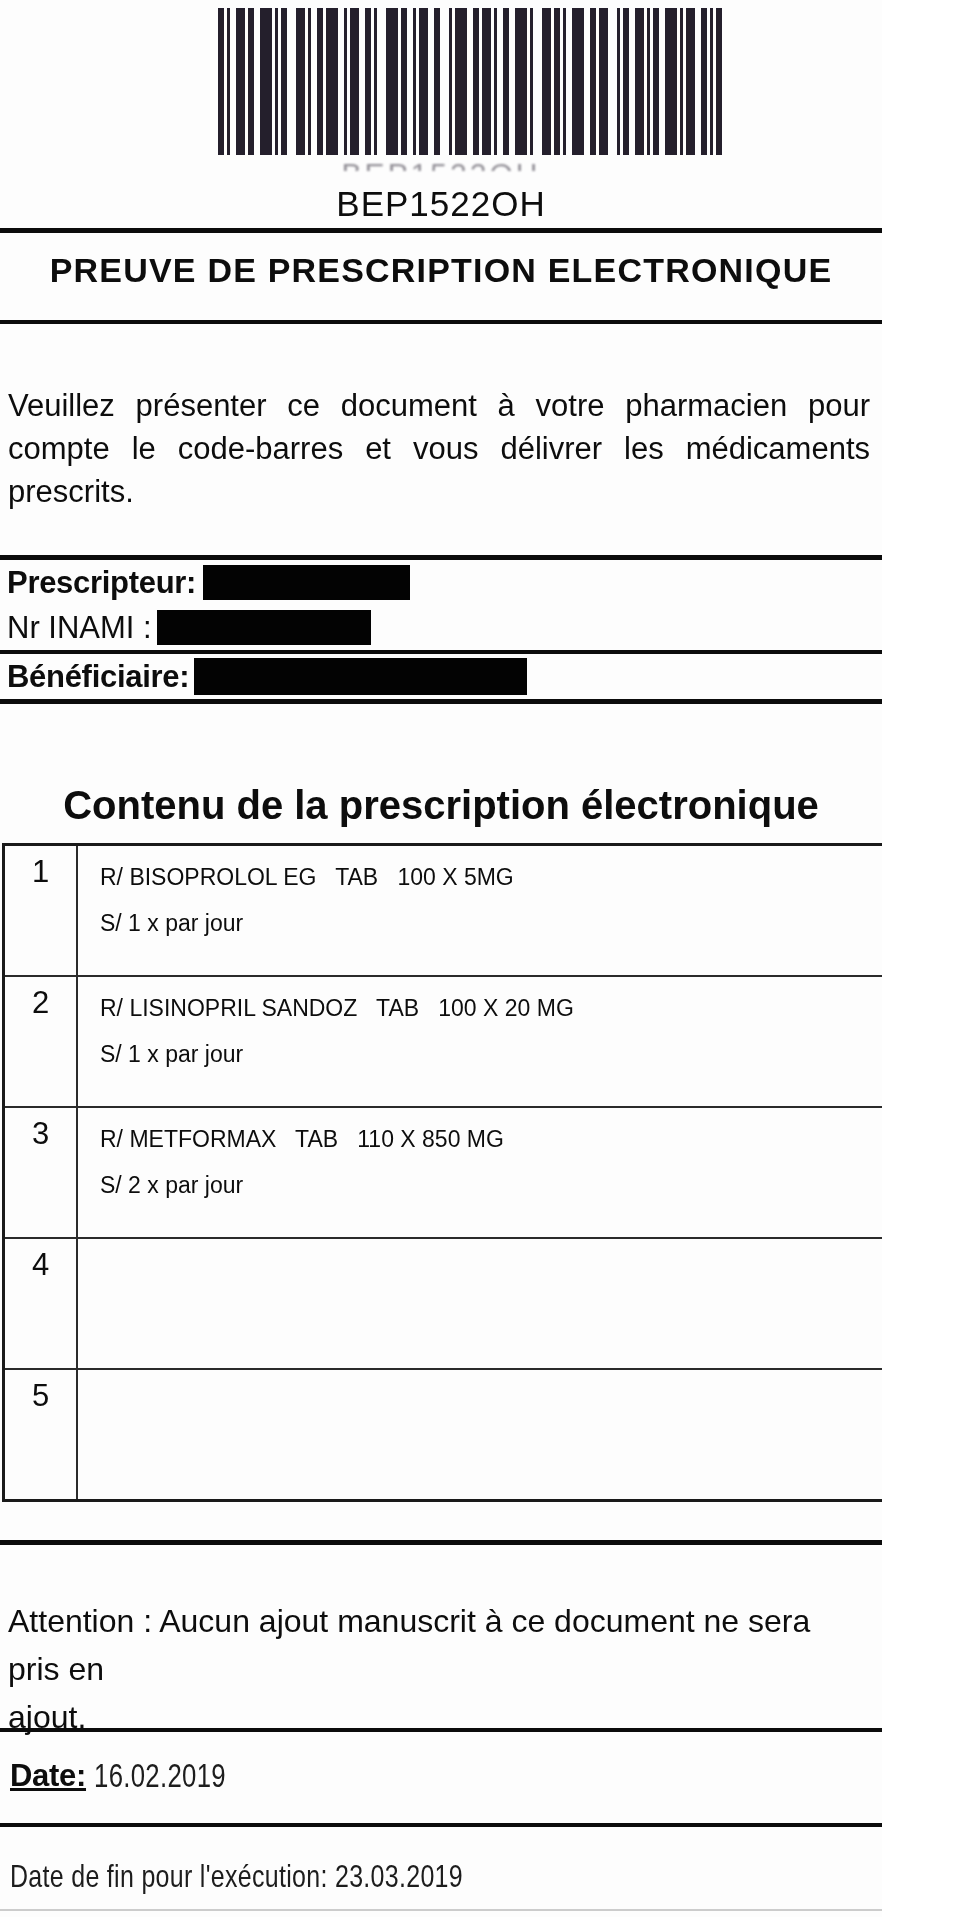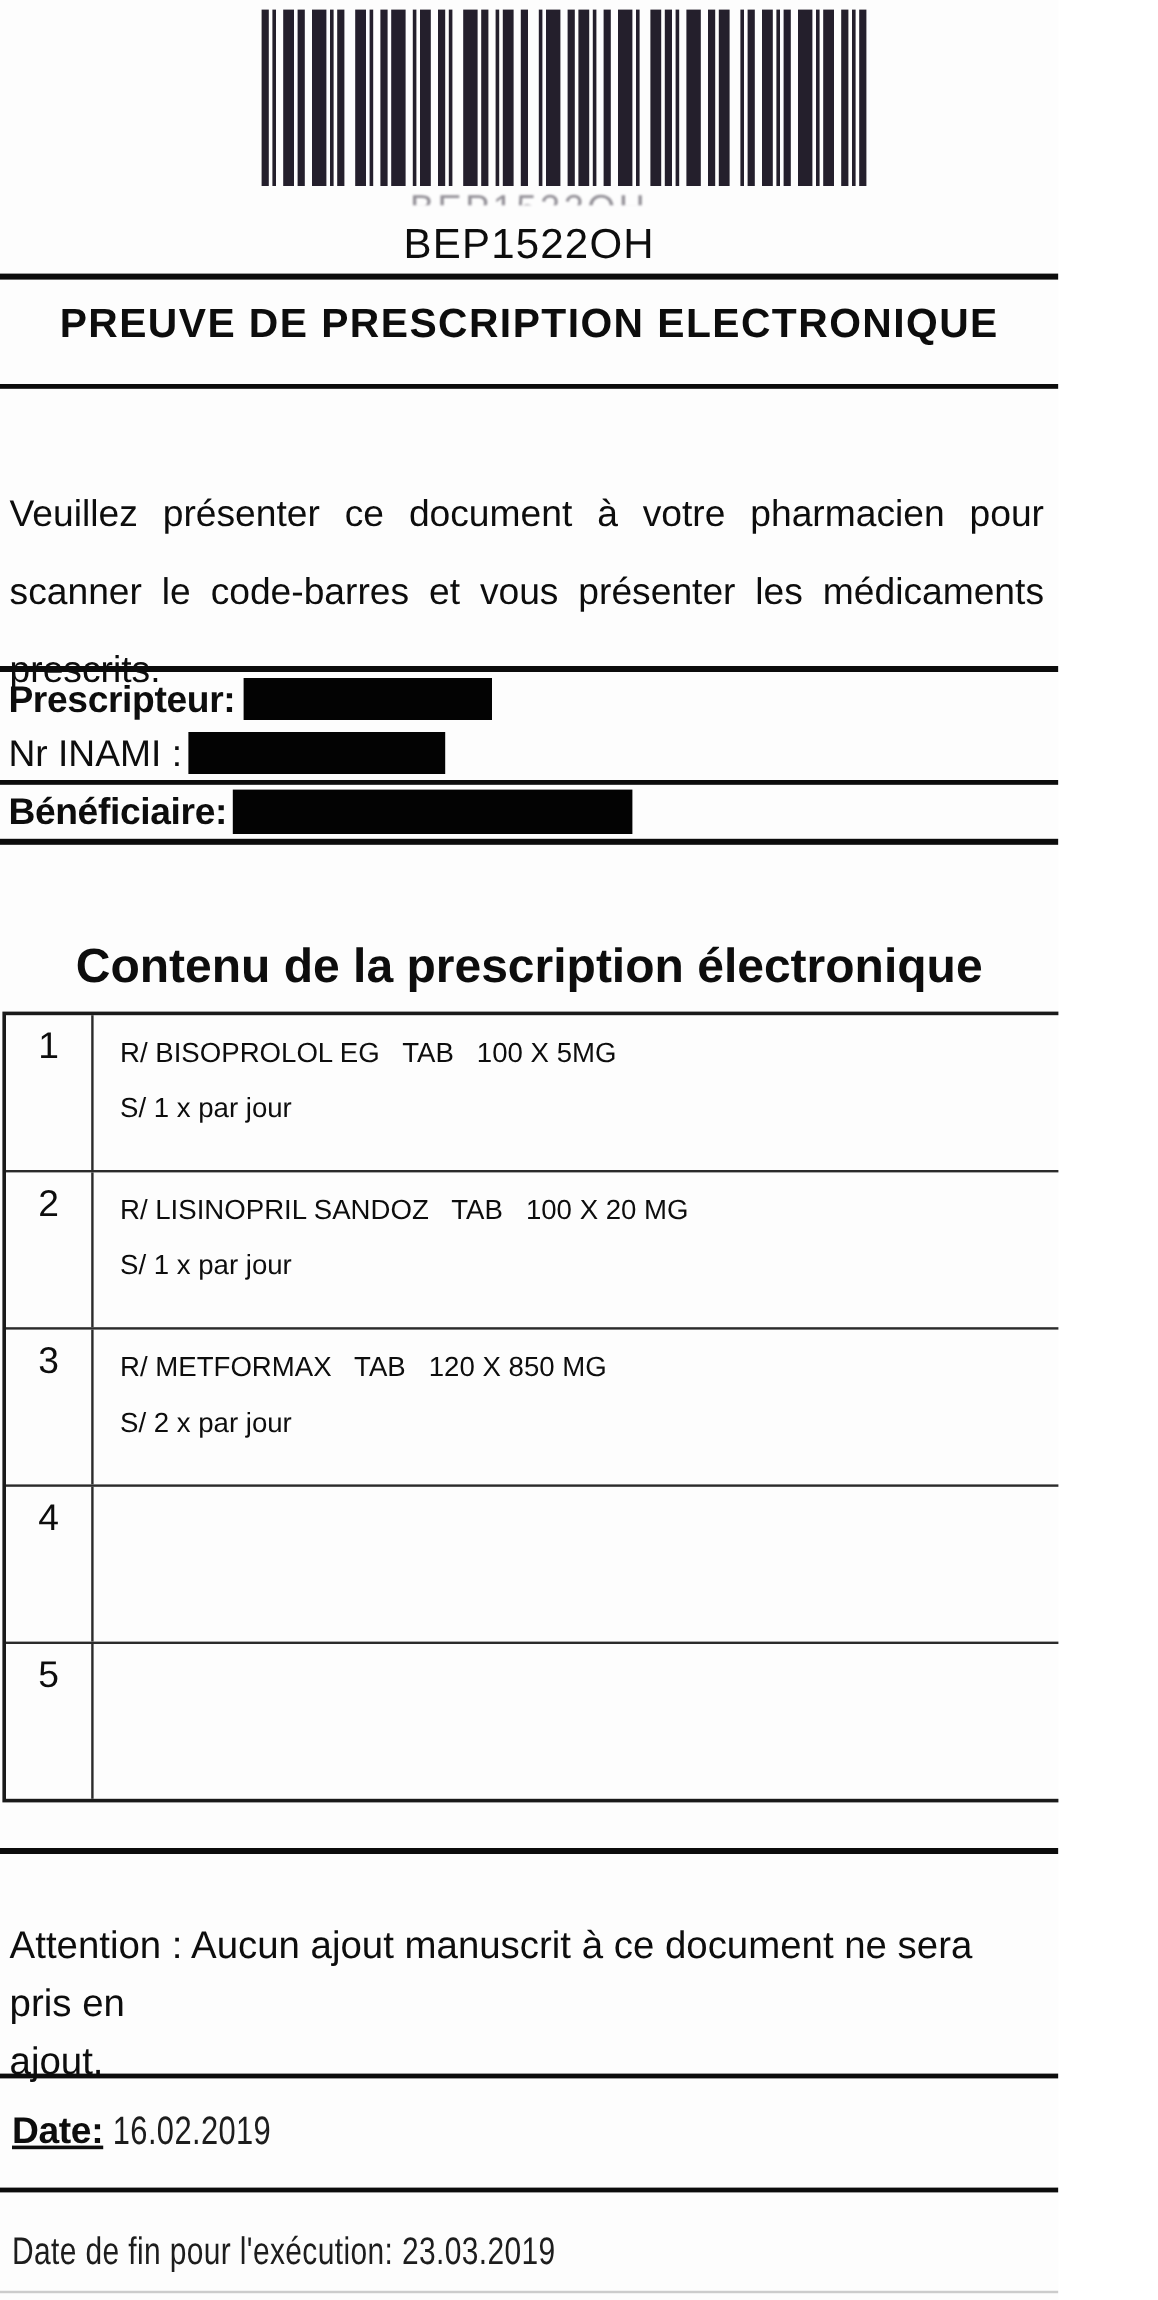--- a/index.html
+++ b/index.html
@@ -48,21 +48,21 @@
   
   .doc-title {
     position: absolute; left: 0; right: 0; top: 251px;
     text-align: center;
     font-weight: 700; font-size: 34px; letter-spacing: 1.2px;
   }
   .intro {
     position: absolute; left: 8px; right: 12px; top: 384px;
     font-size: 31px; line-height: 43px;
   }
-  .intro .line { text-align: justify; margin-top: 22px; }
+  .intro .line { text-align: justify; }
   .intro .line:not(:last-child) { text-align-last: justify; }
 
   
   .parties { position: absolute; left: 0; right: 0; top: 555px; }
   .hrule { height: 5px; background: #0c0c0c; }
   .hrule.thin { height: 4px; }
   .party-line {
     height: 45px; display: flex; align-items: center;
     padding-left: 7px; font-size: 31px;
   }
@@ -231,21 +231,21 @@
   <div class="rule" style="top:228px;height:5px;"></div>
 
   <div class="doc-title">PREUVE DE PRESCRIPTION ELECTRONIQUE</div>
 
   <div class="rule" style="top:320px;height:4px;"></div>
 
   <div class="intro">
 
       <div class="line">Veuillez présenter ce document à votre pharmacien pour</div>
 
-      <div class="line">scanner le code-barres et vous présenter les médicaments</div>
+      <div class="line">compte le code-barres et vous délivrer les médicaments</div>
 
       <div class="line">prescrits.</div>
     </div>
 
   <div class="parties">
     <div class="hrule"></div>
 
     <div class="party-line">
       <span class="bold">Prescripteur:</span>
       <span class="redact presc"></span>
@@ -276,21 +276,21 @@
         <div class="cell-rx"><span>R/ BISOPROLOL EG   TAB   100 X 5MG</span><br><span>S/ 1 x par jour</span></div>
       </div>
 
       <div class="trow">
         <div class="cell-num">2</div>
         <div class="cell-rx"><span>R/ LISINOPRIL SANDOZ   TAB   100 X 20 MG</span><br><span>S/ 1 x par jour</span></div>
       </div>
 
       <div class="trow">
         <div class="cell-num">3</div>
-        <div class="cell-rx"><span>R/ METFORMAX   TAB   120 X 850 MG</span><br><span>S/ 2 x par jour</span></div>
+        <div class="cell-rx"><span>R/ METFORMAX   TAB   110 X 850 MG</span><br><span>S/ 2 x par jour</span></div>
       </div>
 
       <div class="trow">
         <div class="cell-num">4</div>
         <div class="cell-rx"><span></span><br><span></span></div>
       </div>
 
       <div class="trow">
         <div class="cell-num">5</div>
         <div class="cell-rx"><span></span><br><span></span></div>

